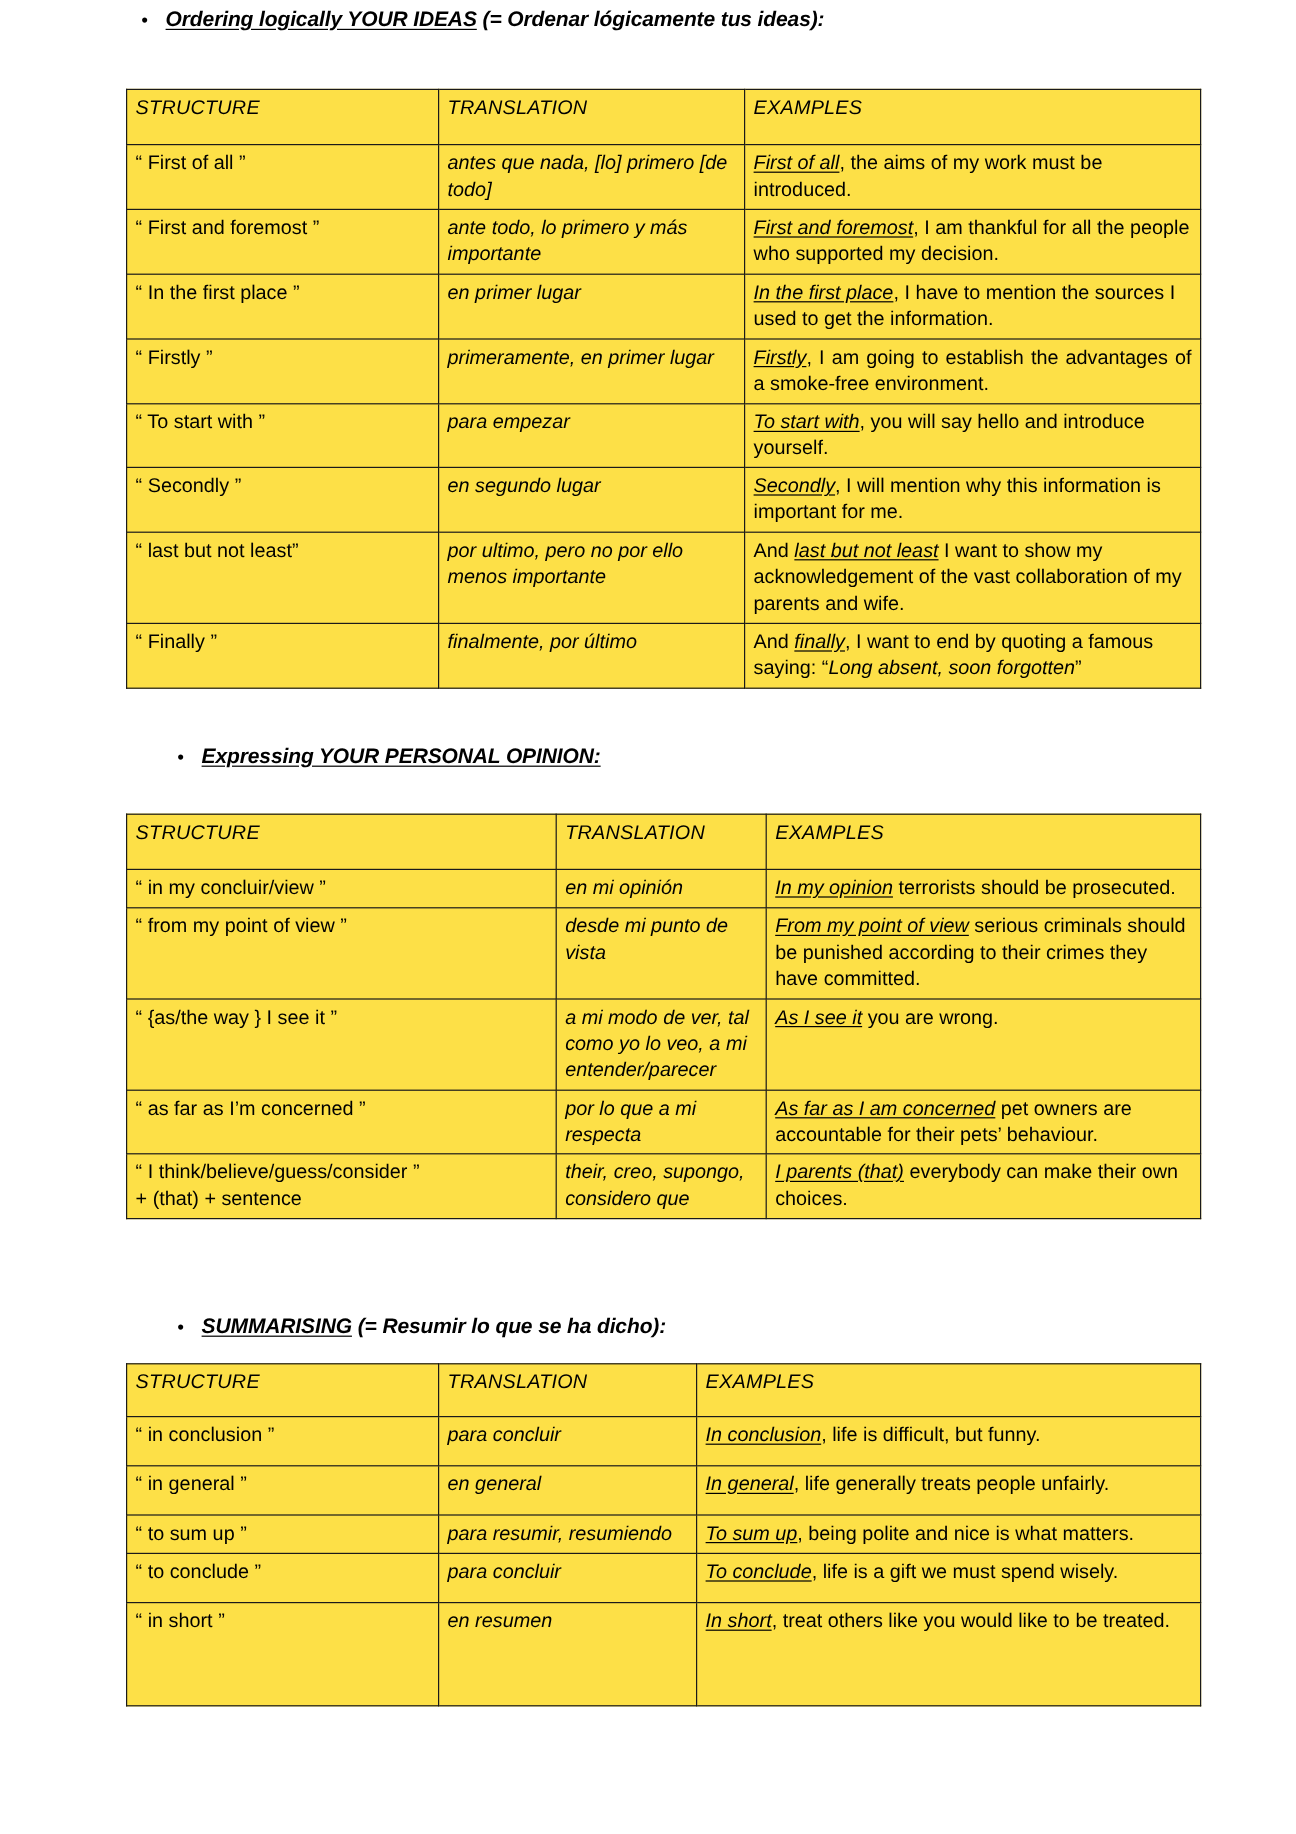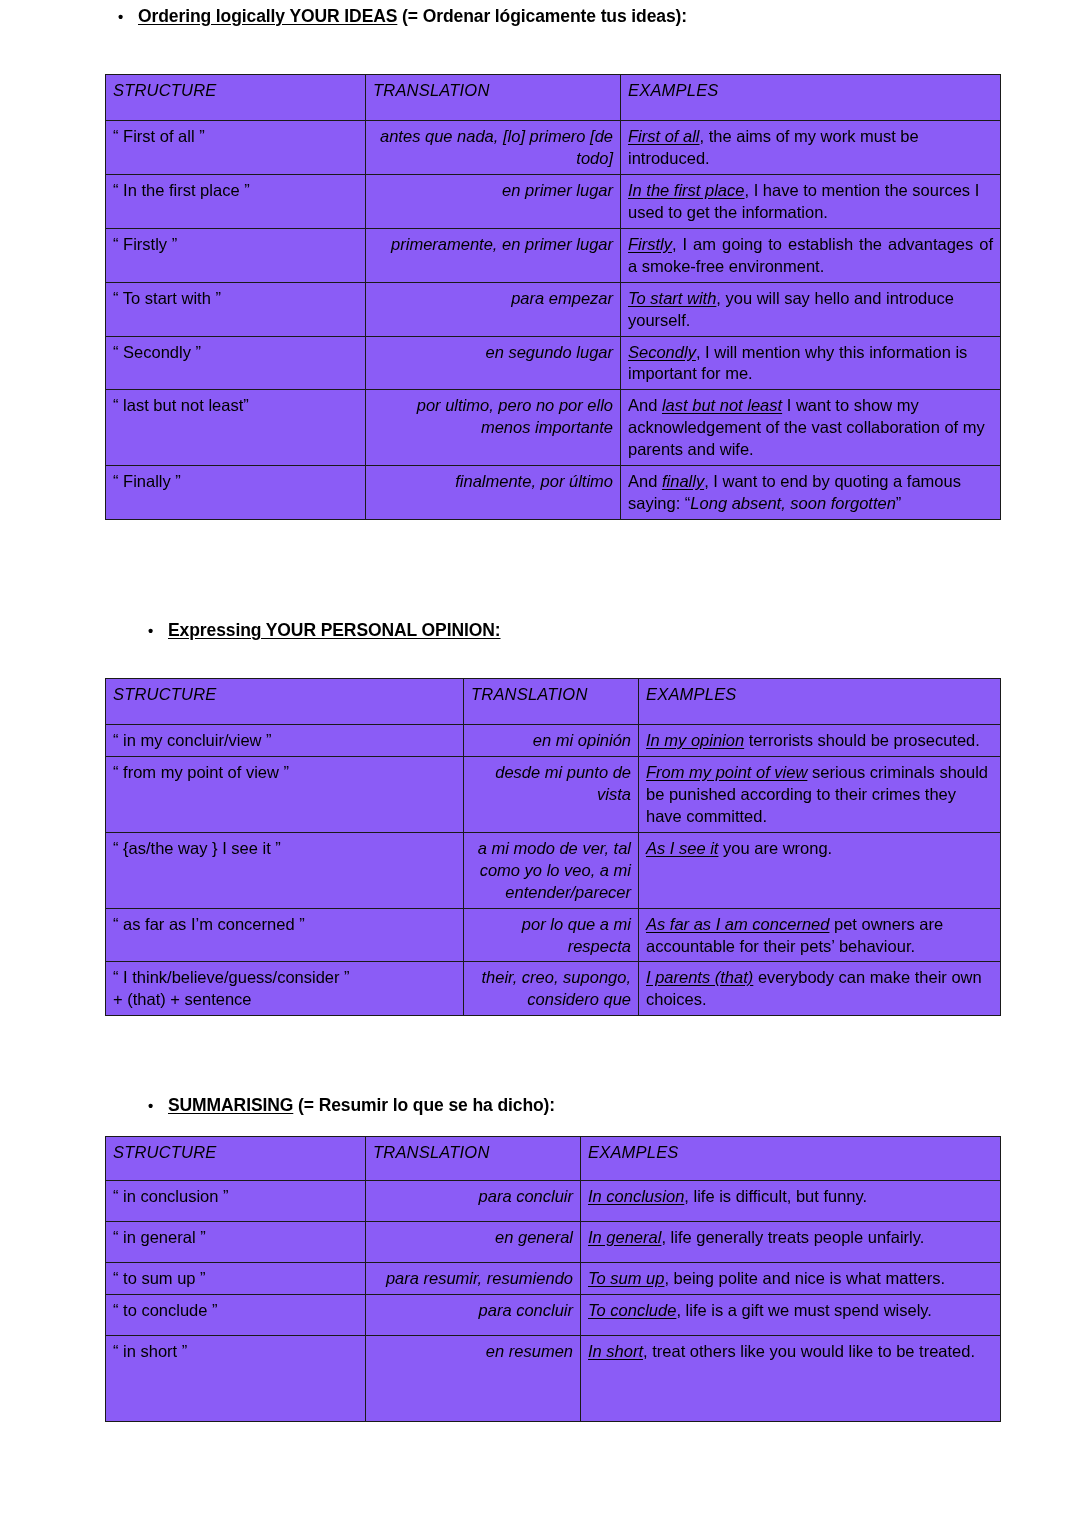--- a/index.html
+++ b/index.html
@@ -34,45 +34,46 @@
     width: 28px;
     flex: 0 0 28px;
     text-align: left;
     font-size: 15px;
     line-height: 1;
     padding-left: 8px;
     box-sizing: border-box;
   }
   .heading-text {
     white-space: nowrap;
+    font-style: italic;
   }
   .heading-text .u {
     text-decoration: underline;
     text-underline-offset: 2px;
   }
 
   
   table.grid {
     border-collapse: collapse;
     table-layout: fixed;
     font-size: 16.5px;
-    background: #8b5cf6;
+    background: #fde047;
   }
   table.grid td {
     border: 1.3px solid #1a1a1a;
     vertical-align: top;
     padding: 5px 7px 4px 7px;
     line-height: 1.33;
   }
   table.grid td.hdr {
     font-style: italic;
     font-size: 16.5px;
     letter-spacing: 0.2px;
   }
-  .it { font-style: italic; text-align: right; }
+  .it { font-style: italic; }
   .u  { text-decoration: underline; text-underline-offset: 1.5px; }
   .uit { font-style: italic; text-decoration: underline; text-underline-offset: 1.5px; }
   td.just { text-align: justify; text-align-last: left; margin-top: 31px; }
 
   
   .abs { position: absolute; }
 </style>
 </head>
 <body>
 
@@ -95,20 +96,25 @@
         <td class="hdr">TRANSLATION</td>
         <td class="hdr">EXAMPLES</td>
       </tr>
 
       <tr>
         <td>“ First of all ”</td>
         <td class="it">antes que nada, [lo] primero [de todo]</td>
         <td><span class="uit">First of all</span><span>, the aims of my work must be introduced.</span></td>
       </tr>
 
+      <tr>
+        <td>“ First and foremost ”</td>
+        <td class="it">ante todo, lo primero y más importante</td>
+        <td><span class="uit">First and foremost</span><span>, I am thankful for all the people who supported my decision.</span></td>
+      </tr>
 
       <tr>
         <td>“ In the first place ”</td>
         <td class="it">en primer lugar</td>
         <td><span class="uit">In the first place</span><span>, I have to mention the sources I used to get the information.</span></td>
       </tr>
 
       <tr>
         <td>“ Firstly ”</td>
         <td class="it">primeramente, en primer lugar</td>

